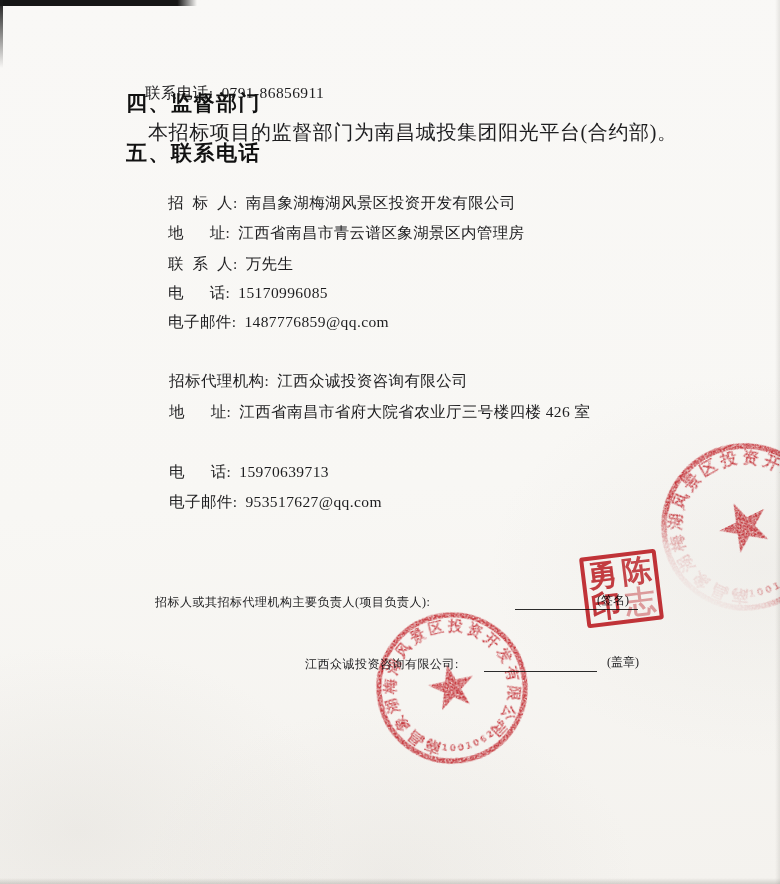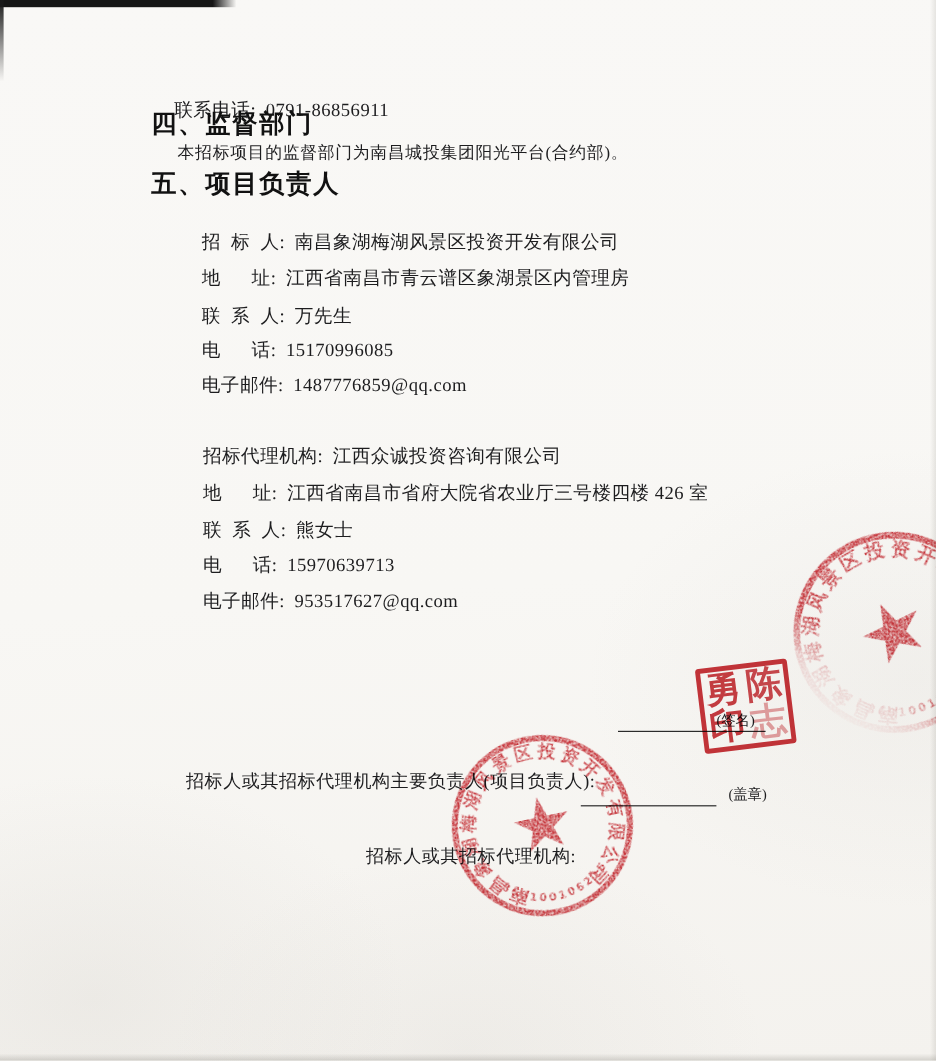--- a/index.html
+++ b/index.html
@@ -19,22 +19,22 @@
     background:linear-gradient(to bottom,#1a1a1a,rgba(26,26,26,0));}
   .edge-bottom{position:absolute;left:0;bottom:0;width:780px;height:6px;
     background:linear-gradient(to bottom,rgba(121,118,110,0),rgba(121,118,110,.28));}
   .edge-right{position:absolute;right:0;top:0;width:5px;height:884px;
     background:linear-gradient(to right,rgba(140,137,129,0),rgba(140,137,129,.18));}
 
   .row{position:absolute;white-space:pre;font-size:15.5px;letter-spacing:.4px;line-height:19px;}
   .row .val{margin-left:8px;}
   .heading{position:absolute;white-space:pre;font-size:21px;font-weight:bold;letter-spacing:1.5px;
     font-family:"Liberation Sans","DejaVu Sans",sans-serif;color:#111;}
-  .para{position:absolute;white-space:pre;font-size:14px;letter-spacing:.6px;}
-  .sig{position:absolute;white-space:pre;font-size:15px;letter-spacing:.5px;z-index:2;margin-top:48px;}
+  .para{position:absolute;white-space:pre;font-size:20px;letter-spacing:.6px;}
+  .sig{position:absolute;white-space:pre;font-size:12px;letter-spacing:.5px;z-index:2;}
   .blank-line{position:absolute;height:0;border-top:1.6px solid #2b2b2b;z-index:1;}
   .sig-suffix{position:absolute;white-space:pre;font-size:12px;z-index:2;}
 
   .seal{position:absolute;mix-blend-mode:multiply;z-index:3;}
   .name-seal{
     position:absolute;left:583px;top:553px;width:69px;height:63px;
     border:4.5px solid #c5252c;border-radius:3px;transform:rotate(-7deg);
     display:grid;grid-template-columns:1fr 1fr;grid-template-rows:1fr 1fr;
     align-items:center;justify-items:center;
     color:#c5252c;font-weight:bold;font-size:30px;line-height:1;
@@ -56,21 +56,21 @@
   <div class="edge-bottom"></div>
   <div class="edge-right"></div>
 
   <div class="row" style="left:128px;top:64px">
     <span class="lbl">联系电话:</span><span class="val">0791-86856911</span>
   </div>
 
   <div class="heading" style="left:126px;top:89px">四、监督部门</div>
   <div class="para" style="left:148px;top:119px">本招标项目的监督部门为南昌城投集团阳光平台(合约部)。</div>
 
-  <div class="heading" style="left:126px;top:139px">五、项目负责人</div>
+  <div class="heading" style="left:126px;top:139px">五、联系电话</div>
 
   <div class="row" style="left:151px;top:174px">
     <span>招  标  人:</span><span class="val">南昌象湖梅湖风景区投资开发有限公司</span>
   </div>
   <div class="row" style="left:151px;top:204px">
     <span>地      址:</span><span class="val">江西省南昌市青云谱区象湖景区内管理房</span>
   </div>
   <div class="row" style="left:151px;top:235px">
     <span>联  系  人:</span><span class="val">万先生</span>
   </div>
@@ -80,35 +80,32 @@
   <div class="row" style="left:151px;top:293px">
     <span>电子邮件:</span><span class="val">1487776859@qq.com</span>
   </div>
 
   <div class="row" style="left:152px;top:352px">
     <span>招标代理机构:</span><span class="val">江西众诚投资咨询有限公司</span>
   </div>
   <div class="row" style="left:152px;top:383px">
     <span>地      址:</span><span class="val">江西省南昌市省府大院省农业厅三号楼四楼 426 室</span>
   </div>
-  <div class="row" style="left:152px;top:414px">
-    <span>联  系  人:</span><span class="val">熊女士</span>
-  </div>
   <div class="row" style="left:152px;top:443px">
     <span>电      话:</span><span class="val">15970639713</span>
   </div>
   <div class="row" style="left:152px;top:473px">
     <span>电子邮件:</span><span class="val">953517627@qq.com</span>
   </div>
 
   <div class="sig" style="left:155px;top:594px">招标人或其招标代理机构主要负责人(项目负责人):</div>
   <div class="blank-line" style="left:515px;top:609px;width:123px"></div>
   <div class="sig-suffix" style="left:597px;top:592px">(签名)</div>
 
-  <div class="sig" style="left:305px;top:656px">招标人或其招标代理机构:</div>
+  <div class="sig" style="left:305px;top:656px">江西众诚投资咨询有限公司:</div>
   <div class="blank-line" style="left:484px;top:671px;width:113px"></div>
   <div class="sig-suffix" style="left:607px;top:654px">(盖章)</div>
 
   <div class="name-seal">
     <span class="c1">勇</span>
     <span class="c2">陈</span>
     <span class="c3">印</span>
     <span class="c4">志</span>
   </div>
 

